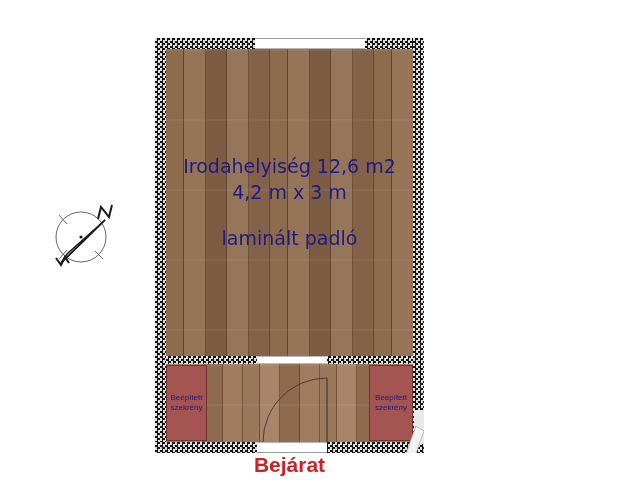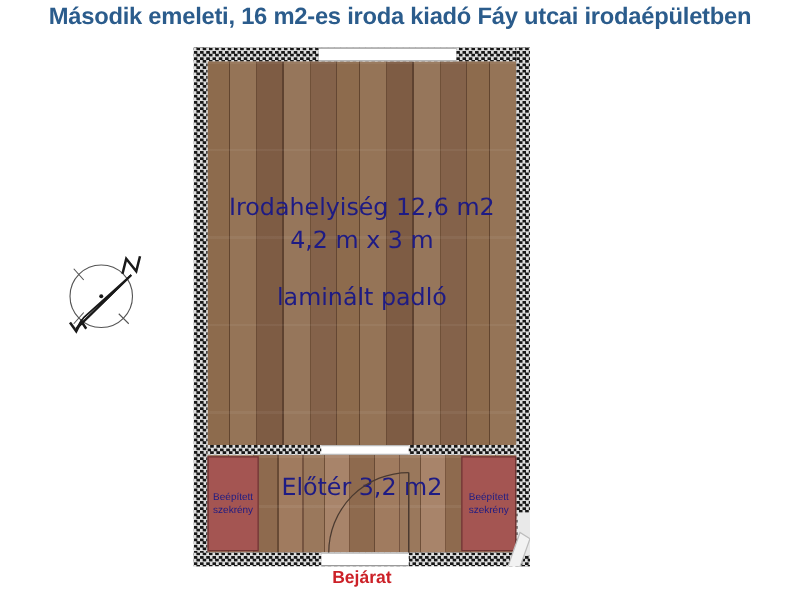--- a/index.html
+++ b/index.html
@@ -63,31 +63,30 @@
     position:absolute;top:327px;height:76px;box-sizing:border-box;
     background:#a45552;border:1px solid #6e3433;
     display:flex;align-items:center;justify-content:flex-start;text-align:center;
     color:#1e1b84;font-family:"Liberation Sans",sans-serif;font-size:8px;line-height:1.25;
   }
   .wardrobe.left{left:11px;width:41px;}
   .wardrobe.right{left:214px;width:44px;}
   .overlay{position:absolute;left:0;top:0;width:269px;height:415px;pointer-events:none;}
   .entrance{
     position:absolute;left:155px;top:453px;width:269px;text-align:center;
-    color:#cc2128;font-weight:bold;font-size:14px;
+    color:#cc2128;font-weight:bold;font-size:21px;
     font-family:"Liberation Sans",sans-serif;
   }
   .compass{position:absolute;left:48px;top:193px;}
 </style>
 </head>
 <body>
 
 <div class="stage">
 
-  <div class="title">Második emeleti, 16 m2-es iroda kiadó Fáy utcai irodaépületben</div>
 
   <svg class="compass" width="78" height="84" viewBox="0 0 78 84">
     <circle cx="33" cy="44" r="25" fill="none" stroke="#555" stroke-width="0.9"></circle>
     <line x1="11" y1="22" x2="19" y2="31" stroke="#555" stroke-width="0.9"></line>
     <line x1="11" y1="66" x2="19" y2="57" stroke="#555" stroke-width="0.9"></line>
     <line x1="47" y1="58" x2="55" y2="66" stroke="#555" stroke-width="0.9"></line>
     <polygon points="13,70 19,61 57,27" fill="#fff" stroke="#1a1a1a" stroke-width="1.4"></polygon>
     <line x1="13" y1="70" x2="57" y2="27" stroke="#1a1a1a" stroke-width="1.6"></line>
     <circle cx="33" cy="44" r="1.6" fill="#1a1a1a"></circle>
     <polyline points="50,26 53,14 61,24 64,12" fill="none" stroke="#1a1a1a" stroke-width="2"></polyline>
@@ -96,21 +95,20 @@
 
   <div class="plan">
 
     <div class="office-floor">
       <div class="roomlabel office-l1">Irodahelyiség 12,6 m2</div>
       <div class="roomlabel office-l2">4,2 m x 3 m</div>
       <div class="roomlabel office-l3">laminált padló</div>
     </div>
 
     <div class="foyer-floor">
-      <div class="roomlabel foyer-l1">Előtér 3,2 m2</div>
     </div>
 
     <div class="wall wall-top"></div>
     <div class="wall wall-left"></div>
     <div class="wall wall-right"></div>
     <div class="wall wall-bottom"></div>
     <div class="wall wall-middle"></div>
 
     <div class="opening window-top"></div>
     <div class="opening door-interior"></div>

